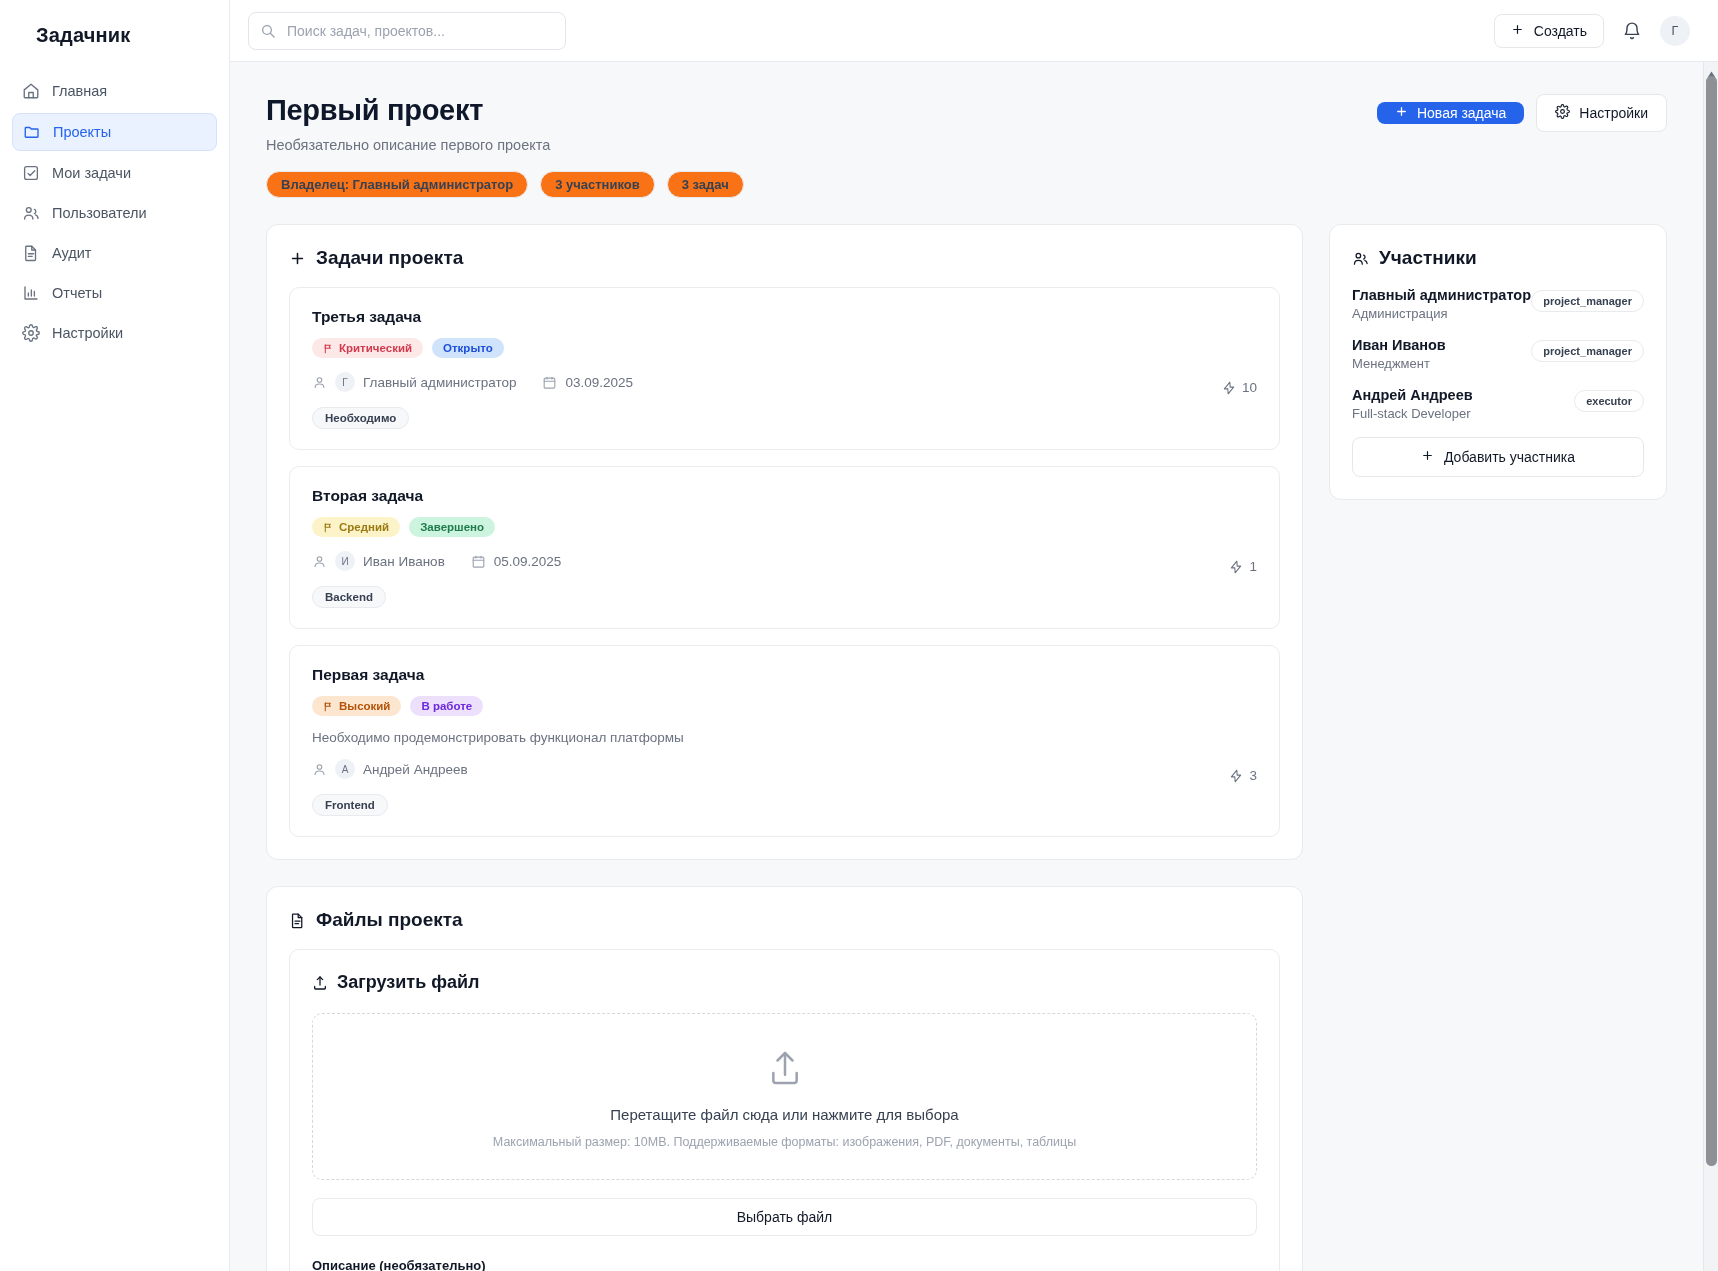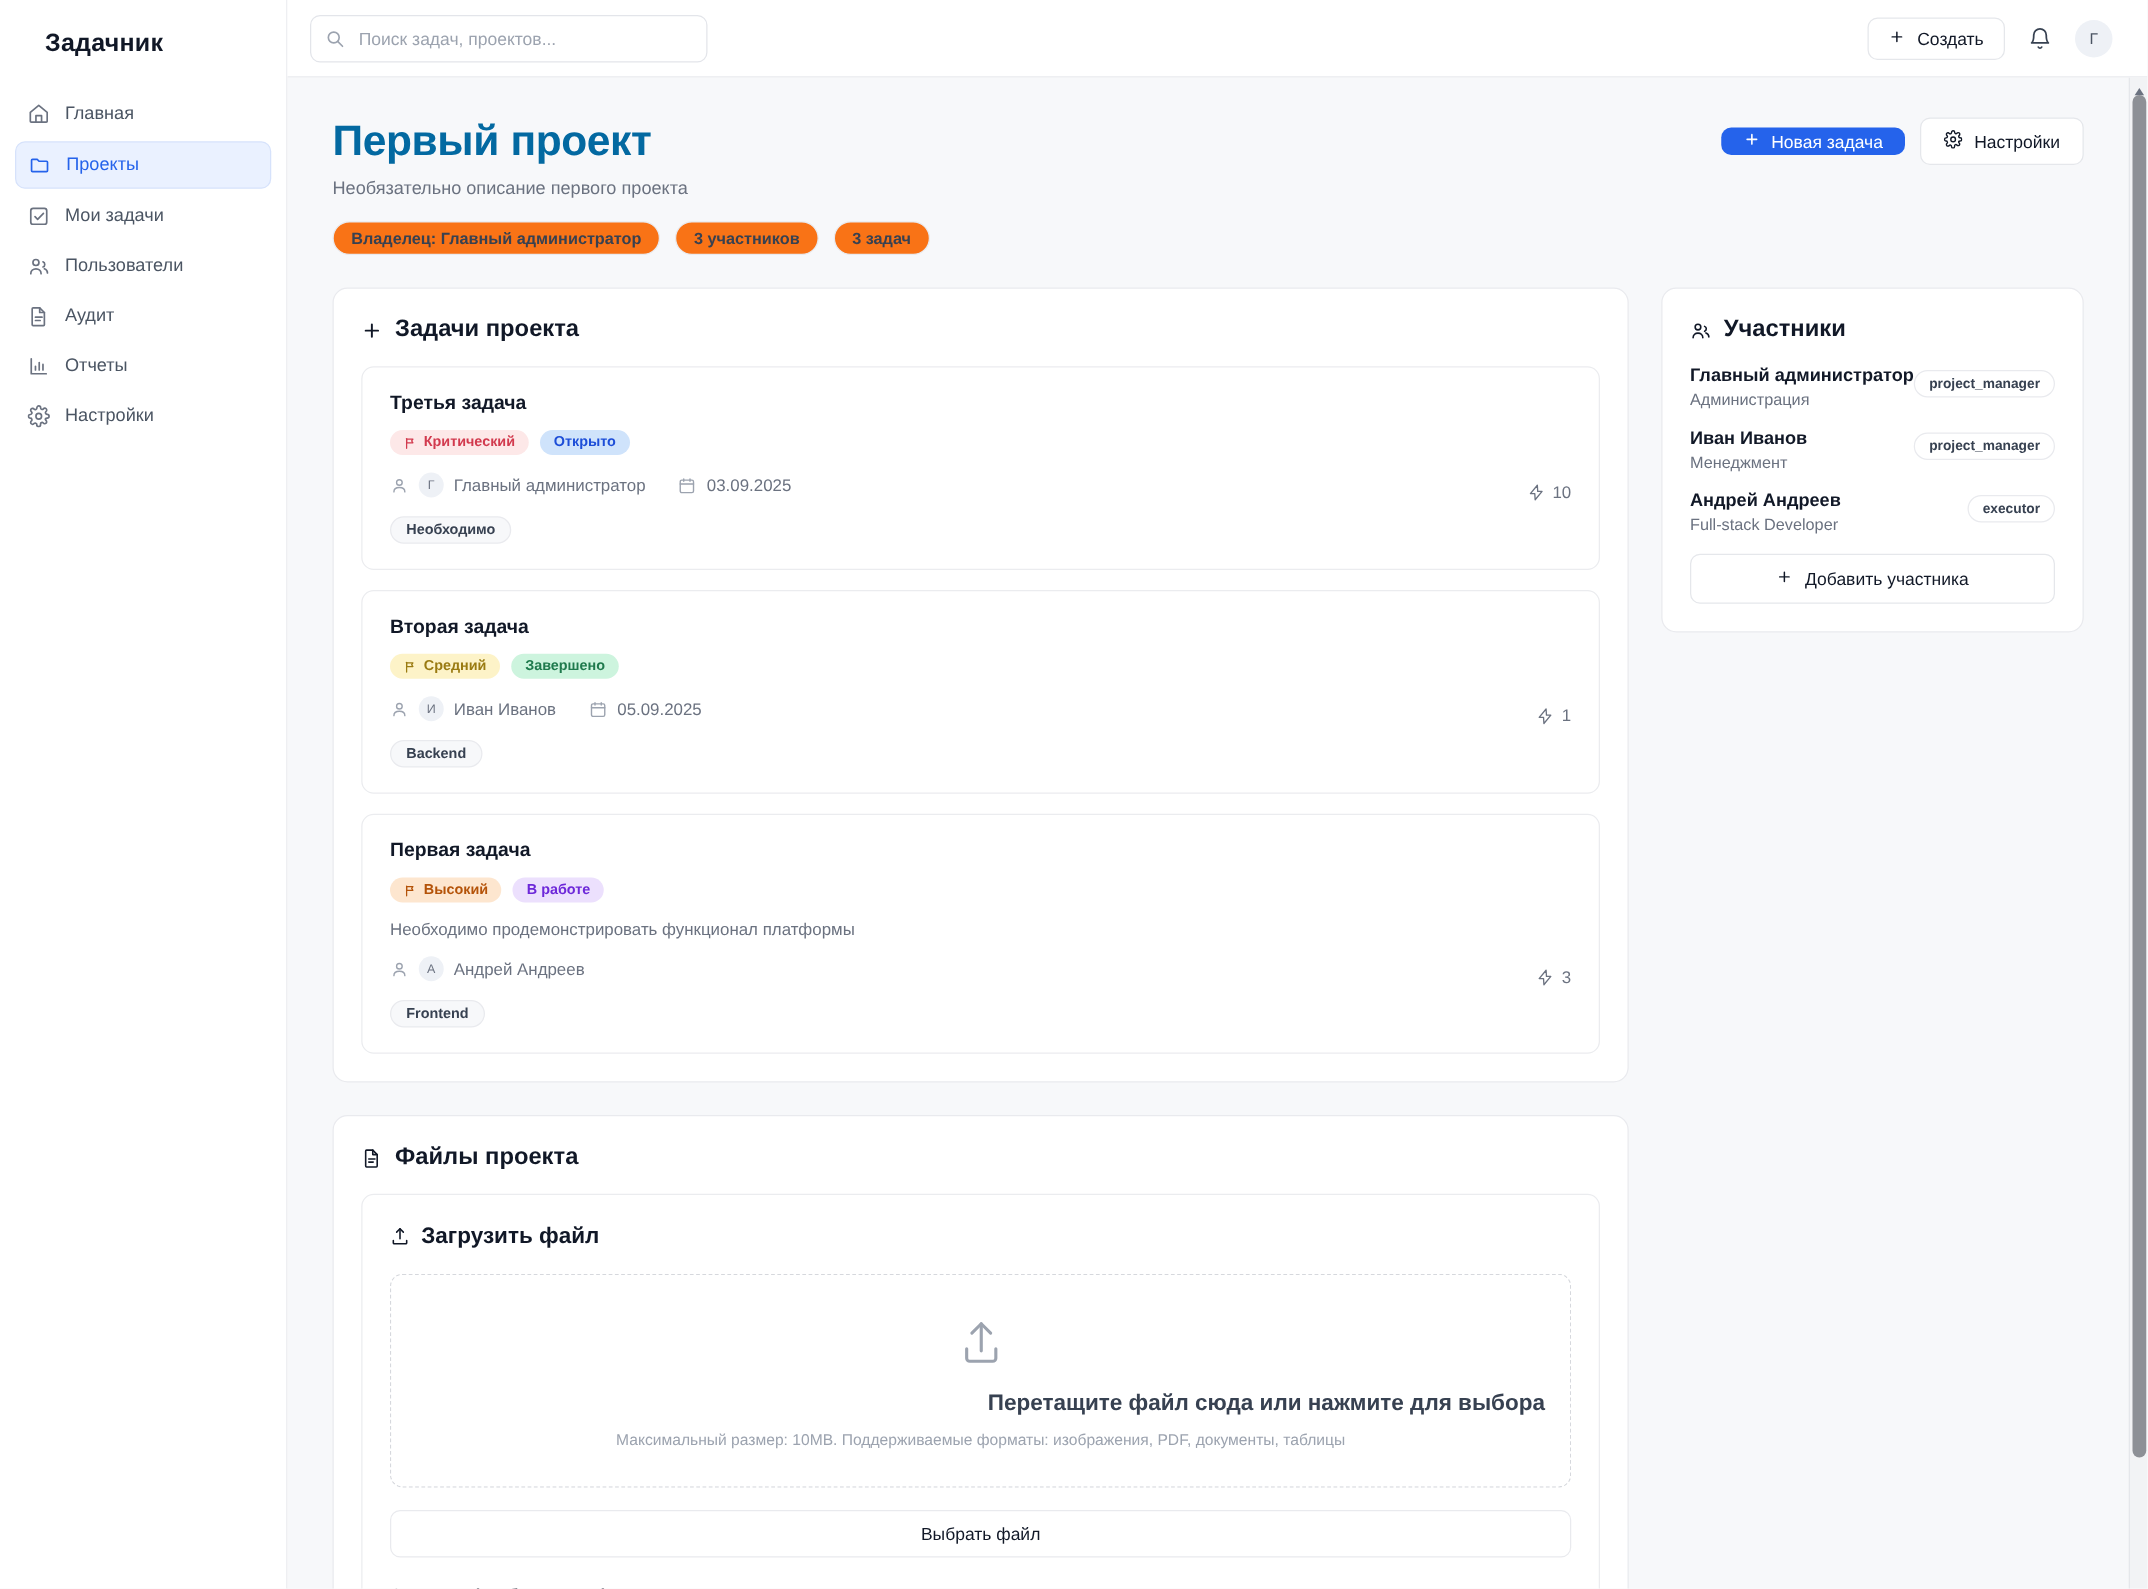--- a/index.html
+++ b/index.html
@@ -76,21 +76,21 @@
     width: 15px; flex: 0 0 15px; background: #f2f3f5;
     border-left: 1px solid #e5e7eb; position: relative;
   }
   .scroll-arrow { position: absolute; top: 2px; left: 3px; width: 9px; height: 8px; }
   .scroll-thumb {
     position: absolute; top: 14px; left: 2px; width: 11px; height: 1090px;
     background: #8d9096; border-radius: 6px;
   }
 
   .page-head { display: flex; justify-content: space-between; align-items: flex-start; }
-  .page-title { font-size: 34px; font-weight: bold; letter-spacing: -.3px; color: #0369a1; }
+  .page-title { font-size: 29px; font-weight: bold; letter-spacing: -.3px; color: #0f172a; }
   .page-sub { font-size: 14.5px; color: #6b7280; margin-top: 10px; }
   .chips { display: flex; gap: 12px; margin-top: 18px; }
   .chip {
     background: #f97316; border: 1px solid #e9eaee; border-radius: 20px;
     padding: 5px 14px; font-size: 13px; font-weight: bold; color: #374151;
   }
   .head-actions { display: flex; gap: 12px; align-items: center; }
   .btn-primary {
     display: flex; align-items: center; gap: 9px; height: 22px; padding: 0 18px;
     background: #2563eb; color: #fff; border: none; border-radius: 8px;
@@ -177,21 +177,21 @@
   .upload-title {
     display: flex; align-items: center; gap: 9px;
     font-size: 18px; font-weight: bold; color: #111827; margin-bottom: 20px;
   }
   .upload-title .ico { width: 16px; height: 16px; }
   .dropzone {
     border: 1px dashed #d6d8dd; border-radius: 10px;
     padding: 34px 20px 30px; text-align: center;
   }
   .dz-icon { width: 40px; height: 40px; color: #9ca3af; margin: 0 auto 18px; display: block; }
-  .dz-main { font-size: 18px; font-weight: bold; color: #374151; text-align: right; }
+  .dz-main { font-size: 15px; font-weight: normal; color: #374151; }
   .dz-sub { font-size: 12.5px; color: #9ca3af; margin-top: 12px; }
   .choose-file {
     width: 100%; height: 38px; margin-top: 18px;
     background: #fff; border: 1px solid #e9eaee; border-radius: 8px;
     font-size: 14px; color: #111827; cursor: pointer; font-family: inherit;
   }
   .field-label { font-size: 13px; font-weight: bold; color: #111827; margin-top: 22px; margin-bottom: 9px; }
 </style>
 </head>
 <body>

